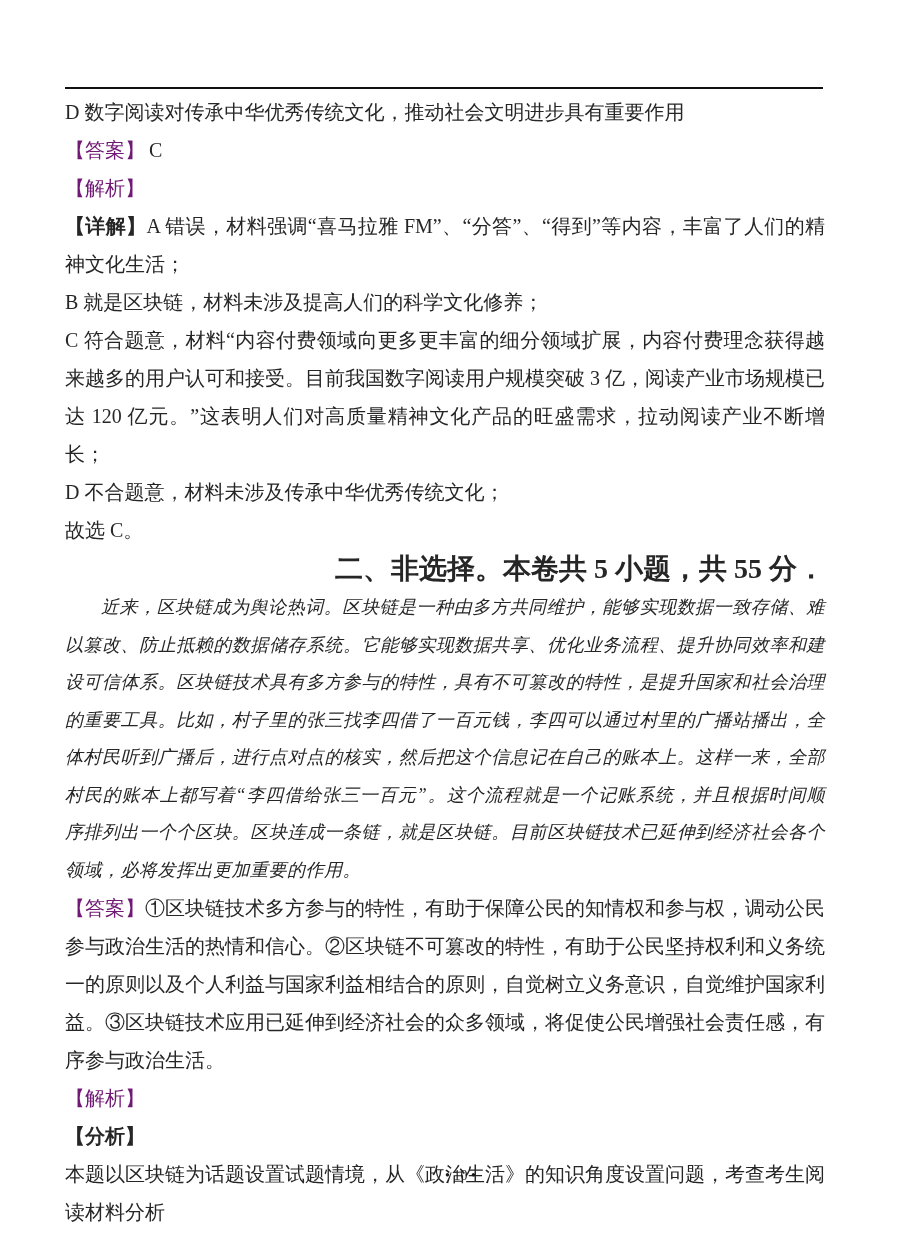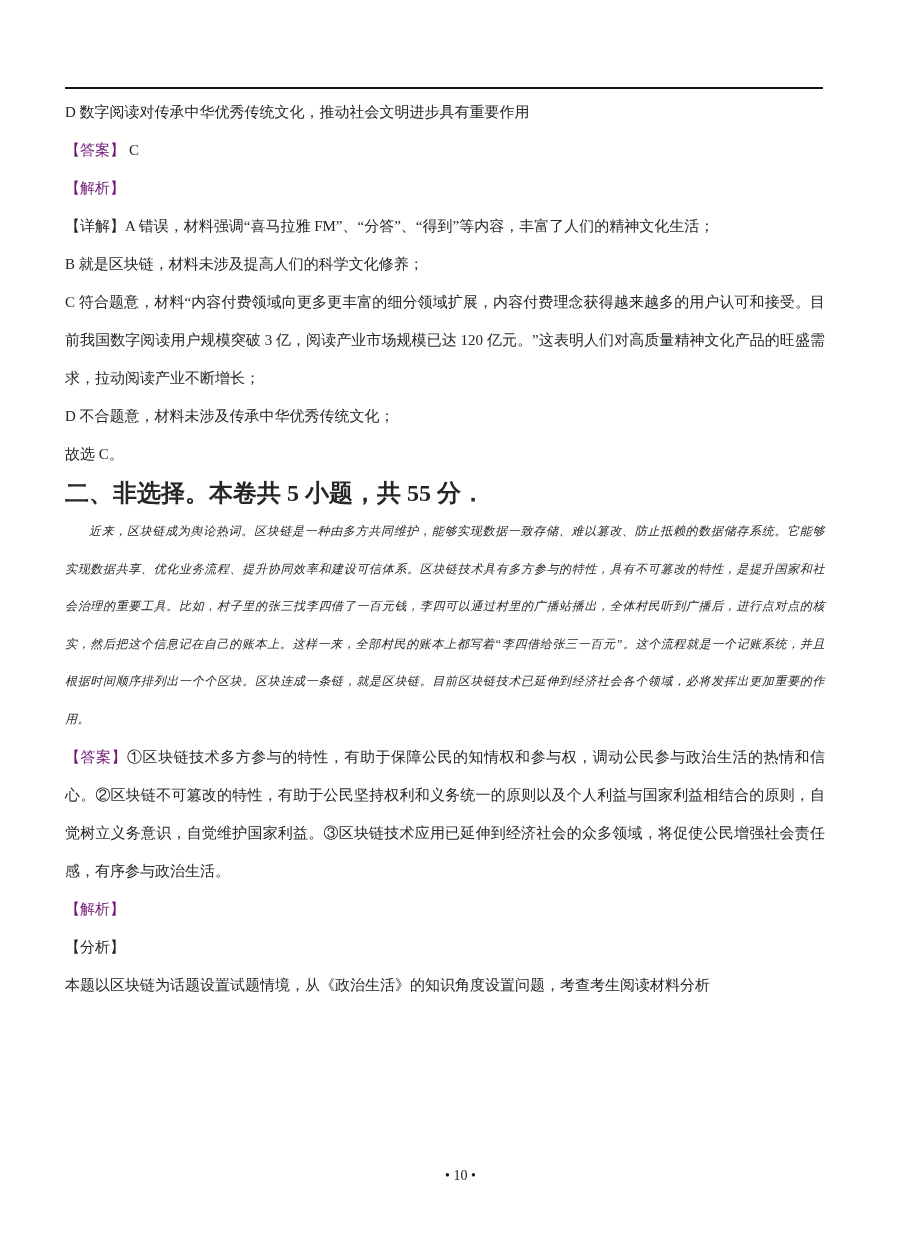--- a/index.html
+++ b/index.html
@@ -22,36 +22,36 @@
   .header-rule {
     margin-top: 87px;
     border: none;
     border-top: 2px solid #111111;
     width: 758px;
   }
   .content {
     margin-top: 4px;
   }
   p, .para {
-    font-size: 15px;
+    font-size: 20px;
     line-height: 38px;
     text-align: justify;
     word-break: break-all;
   }
   .label-blue { color: #701a75; }
-  .label-black { color: #262626; }
+  .label-black { color: #262626; font-weight: bold; }
   .answer-letter { margin-left: 4px; }
   .section-heading {
-    font-size: 24px;
+    font-size: 28px;
     font-weight: bold;
     line-height: 40px;
-    text-align: left;
+    text-align: right;
   }
   .material {
-    font-size: 12px;
+    font-size: 18px;
     line-height: 37.5px;
     text-indent: 2em;
     font-style: italic;           
     letter-spacing: 0.5px;
   }
   .page-number {
     position: absolute;
     left: 0;
     bottom: 62px;
     width: 900px;

